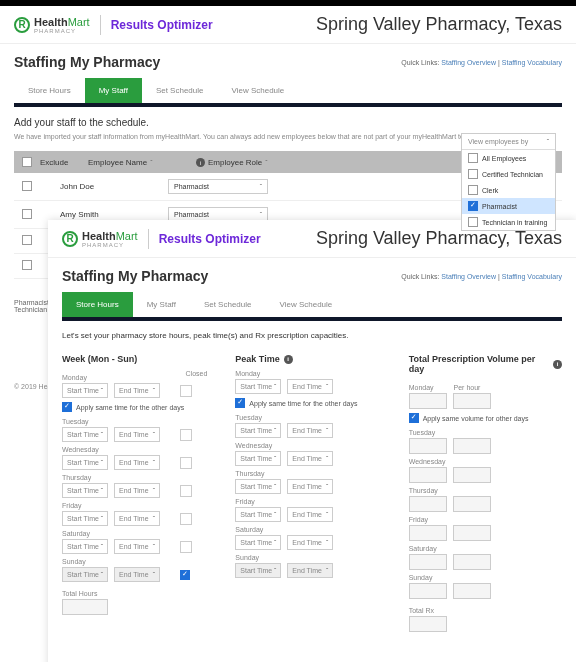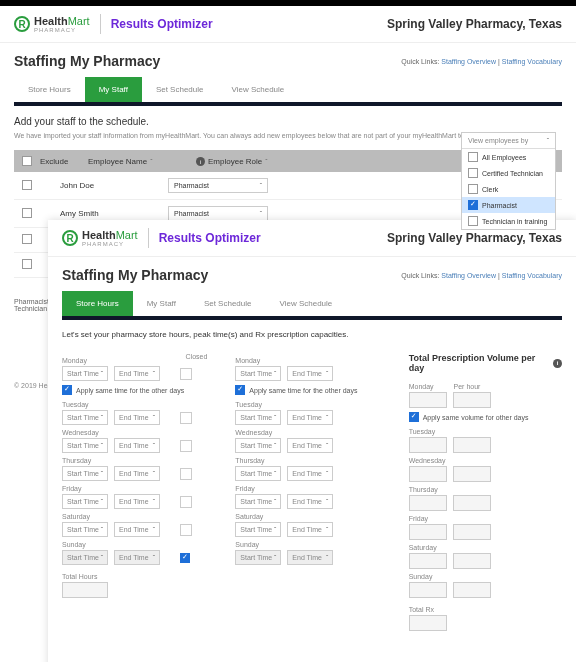--- a/index.html
+++ b/index.html
@@ -6,21 +6,21 @@
 body{background:#fff;width:576px;font-size:9px;color:#333}
 .topbar{background:#000;height:6px}
 .hdr{display:flex;align-items:center;padding:8px 14px;border-bottom:1px solid #eee}
 .logo{display:flex;align-items:center;gap:4px}
 .logo-r{width:16px;height:16px;border:2px solid #2a9d3e;border-radius:50%;display:flex;align-items:center;justify-content:center;color:#2a9d3e;font-weight:bold;font-size:10px}
 .logo-txt{font-size:11px}
 .logo-txt b{color:#333}
 .logo-sub{font-size:6px;letter-spacing:1px;color:#999}
 .divider{width:1px;height:20px;background:#ccc;margin:0 10px}
 .app-title{color:#6d28d9;font-weight:bold;font-size:12px}
-.loc{margin-left:auto;font-weight:bold;font-size:12px}
+.loc{margin-left:auto;font-weight:normal;font-size:18px}
 .page{padding:10px 14px}
 .pg-hdr{display:flex;align-items:center;margin-bottom:8px}
 .pg-title{font-size:14px;font-weight:bold}
 .qlinks{margin-left:auto;font-size:7px;color:#666}
 .qlinks a{color:#4a7fb8;text-decoration:none}
 .tabs{display:flex;border-bottom:4px solid #0f172a}
 .tab{padding:8px 14px;font-size:8px;color:#888;cursor:pointer}
 .tab.active{background:#2a9d3e;color:#fff}
 .content{padding:10px 0}
 .subtitle{font-size:10px;margin-bottom:4px}
@@ -207,20 +207,23 @@
       <div class="tab active">Store Hours</div>
       <div class="tab">My Staff</div>
       <div class="tab">Set Schedule</div>
       <div class="tab">View Schedule</div>
     </div>
     <div class="content">
       <div style="font-size:8px;margin-bottom:10px">Let's set your pharmacy store hours, peak time(s) and Rx prescription capacities.</div>
       <div class="store-cols">
 
         <div class="scol">
+          <div class="scol-title">
+              <span>Week (Mon - Sun)</span>
+            </div>
           <div style="display:flex">
               <div class="day-lbl">Monday</div>
               <div class="closed-lbl">Closed</div>
             </div>
           <div class="time-row">
               <div class="tsel">
                 <span>Start Time</span>
                 <span class="chev">ˇ</span>
               </div>
               <div class="tsel">
@@ -303,20 +306,24 @@
                 <span>End Time</span>
                 <span class="chev">ˇ</span>
               </div>
               <span class="chk blue" style="margin-left:14px"></span>
             </div>
           <div class="day-lbl" style="margin-top:8px">Total Hours</div>
           <div class="vinput" style="width:46px"></div>
         </div>
 
         <div class="scol">
+          <div class="scol-title">
+              <span>Peak Time</span>
+              <span class="info-ic">i</span>
+            </div>
           <div class="day-lbl">Monday</div>
           <div class="time-row">
               <div class="tsel">
                 <span>Start Time</span>
                 <span class="chev">ˇ</span>
               </div>
               <div class="tsel">
                 <span>End Time</span>
                 <span class="chev">ˇ</span>
               </div>

